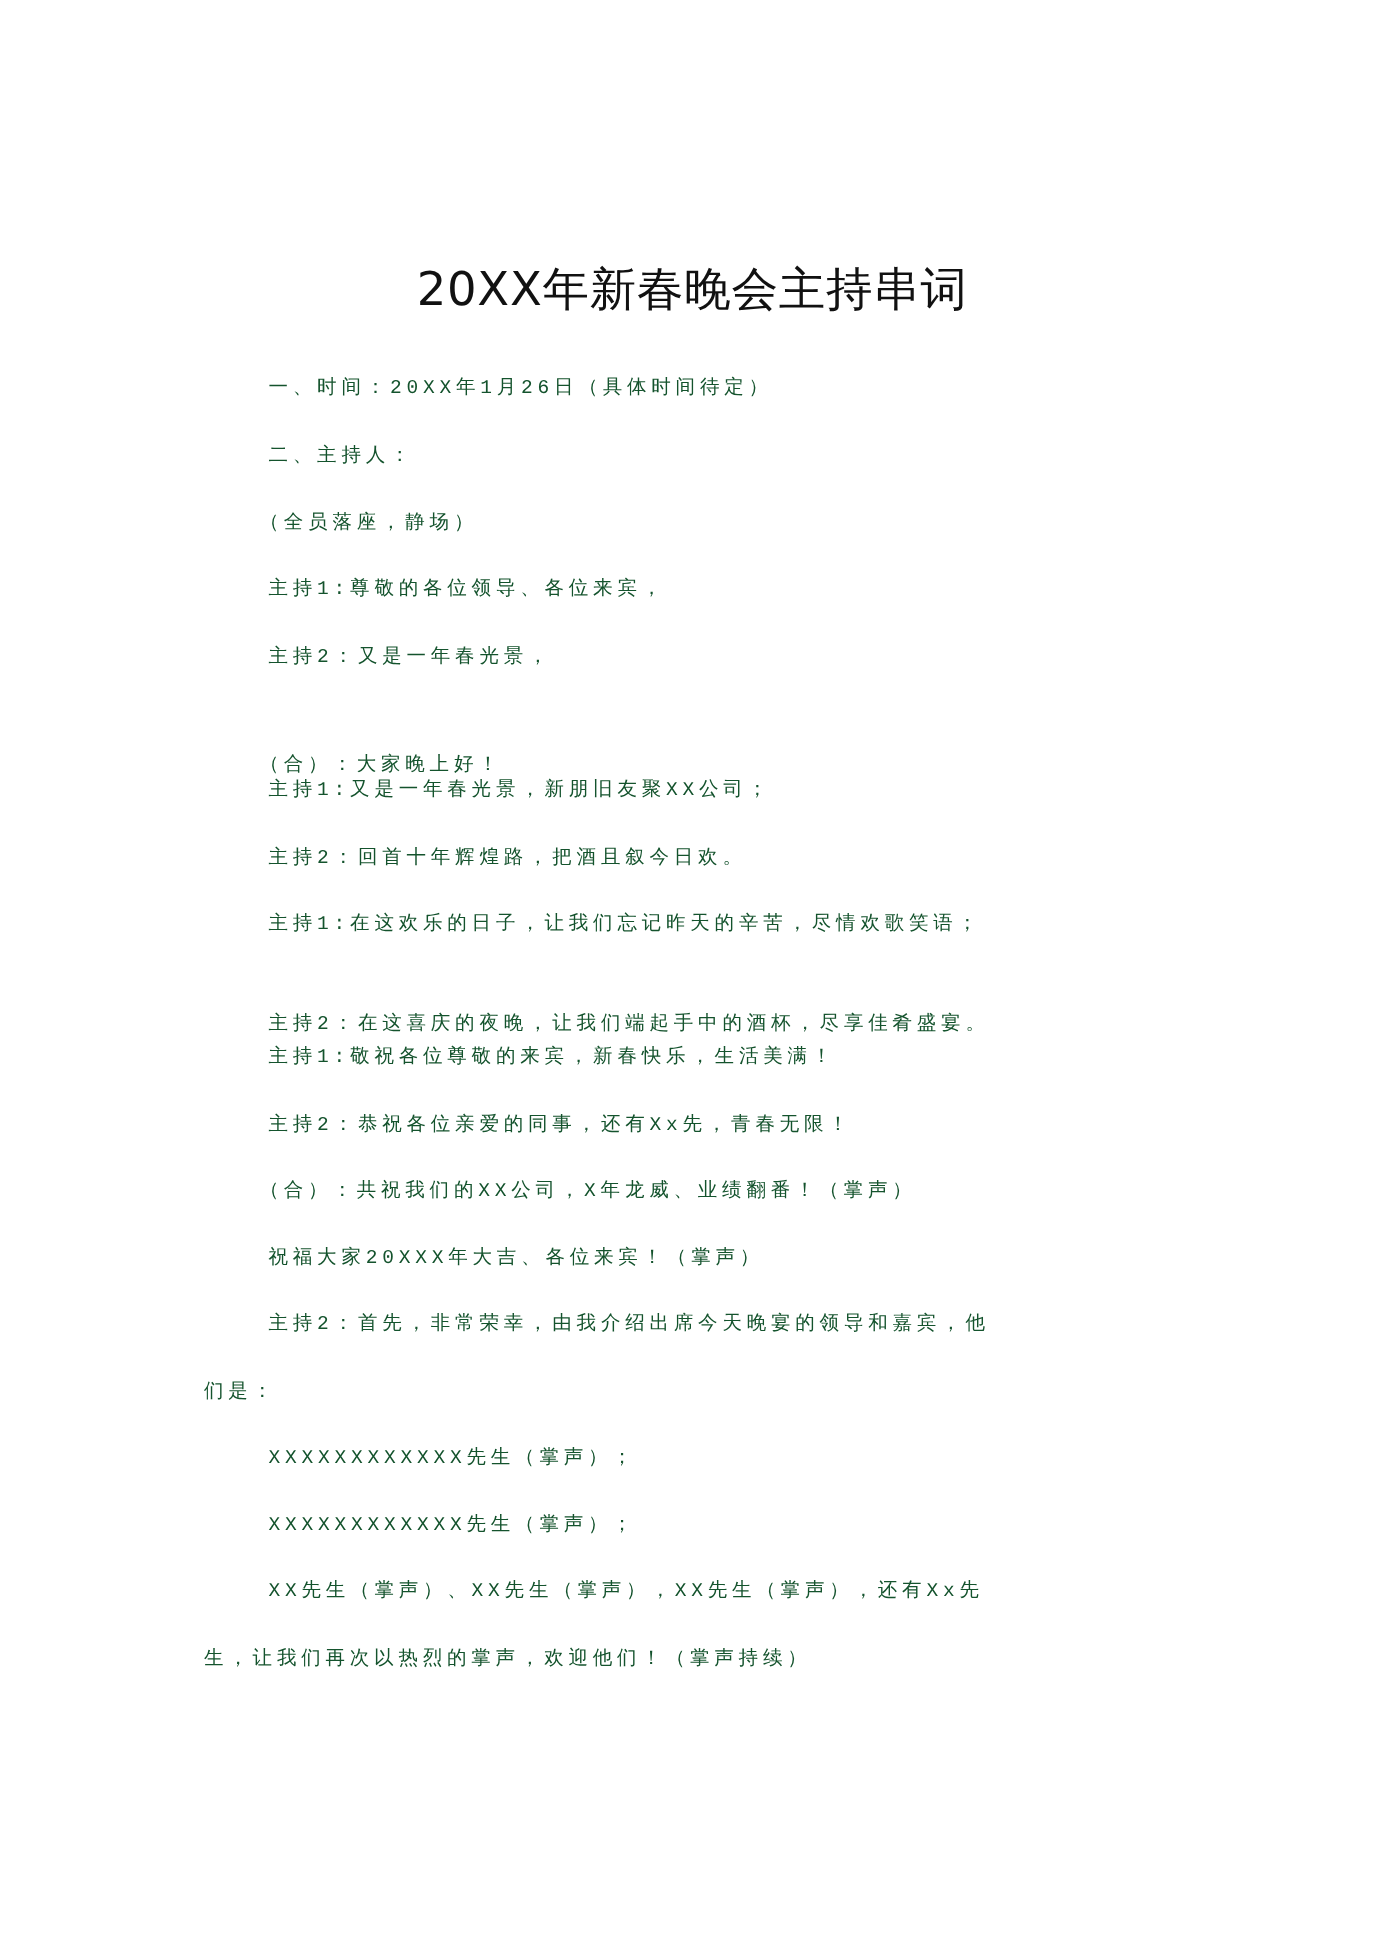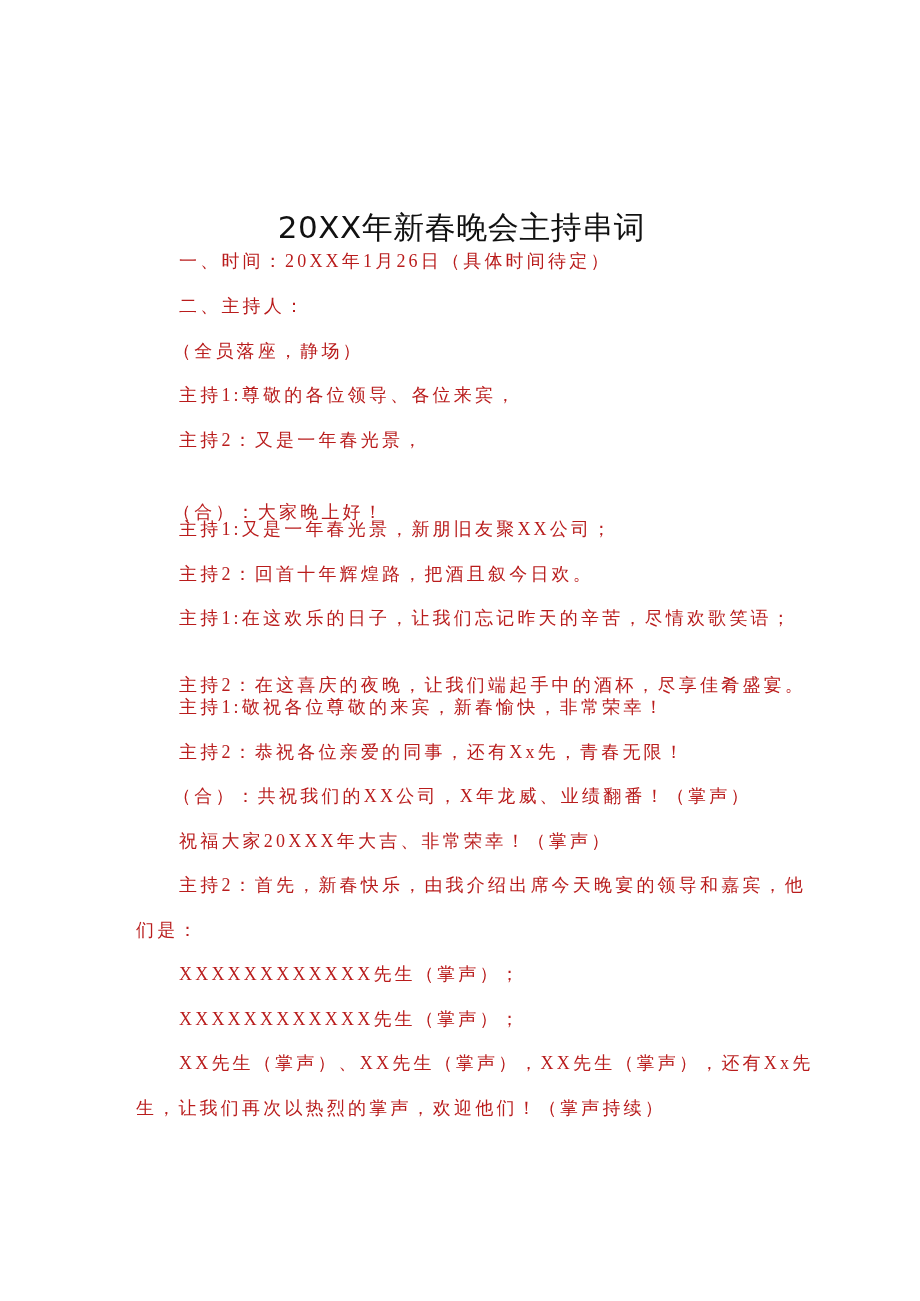--- a/index.html
+++ b/index.html
@@ -1,48 +1,48 @@
 <!DOCTYPE html>
 <html><head>
   <meta charset="utf-8">
   <style>
     html, body { margin: 0; padding: 0; background: #ffffff; }
     body { width: 920px; height: 1301px; position: relative; overflow: hidden; color: #111; }
     .title {
       position: absolute; left: 3px; right: 0; top: 172px; text-align: center;
       font-family: "DejaVu Sans", "Liberation Sans", sans-serif;
-      font-size: 31px; letter-spacing: 0.5px; color: #111; margin-top: 35px;
+      font-size: 31px; letter-spacing: 0.5px; color: #111;
     }
     .line {
       position: absolute; left: 179px; white-space: nowrap;
-      font-family: Liberation Serif, serif;
-      font-size: 18px; letter-spacing: 3.2px; color: #b91c1c;
+      font-family: Liberation Mono, monospace;
+      font-size: 13px; letter-spacing: 3.2px; color: #14532d;
     }
     .line.wrap { left: 136px; }
     .line.paren { left: 173px; }
   </style>
 </head>
 <body>
 
 <div>
   <div class="title">20XX年新春晚会主持串词</div>
 
   <div class="line" style="top:249px">一、时间：20XX年1月26日（具体时间待定）</div>
   <div class="line" style="top:294px">二、主持人：</div>
   <div class="line paren" style="top:339px">（全员落座，静场）</div>
   <div class="line" style="top:383px">主持1:尊敬的各位领导、各位来宾，</div>
   <div class="line" style="top:428px">主持2：又是一年春光景，</div>
   <div class="line paren" style="top:500px">（合）：大家晚上好！</div>
   <div class="line" style="top:517px">主持1:又是一年春光景，新朋旧友聚XX公司；</div>
   <div class="line" style="top:562px">主持2：回首十年辉煌路，把酒且叙今日欢。</div>
   <div class="line" style="top:606px">主持1:在这欢乐的日子，让我们忘记昨天的辛苦，尽情欢歌笑语；</div>
   <div class="line" style="top:673px">主持2：在这喜庆的夜晚，让我们端起手中的酒杯，尽享佳肴盛宴。</div>
-  <div class="line" style="top:695px">主持1:敬祝各位尊敬的来宾，新春愉快，非常荣幸！</div>
+  <div class="line" style="top:695px">主持1:敬祝各位尊敬的来宾，新春快乐，生活美满！</div>
   <div class="line" style="top:740px">主持2：恭祝各位亲爱的同事，还有Xx先，青春无限！</div>
   <div class="line paren" style="top:784px">（合）：共祝我们的XX公司，X年龙威、业绩翻番！（掌声）</div>
-  <div class="line" style="top:829px">祝福大家20XXX年大吉、非常荣幸！（掌声）</div>
-  <div class="line" style="top:873px">主持2：首先，新春快乐，由我介绍出席今天晚宴的领导和嘉宾，他</div>
+  <div class="line" style="top:829px">祝福大家20XXX年大吉、各位来宾！（掌声）</div>
+  <div class="line" style="top:873px">主持2：首先，非常荣幸，由我介绍出席今天晚宴的领导和嘉宾，他</div>
   <div class="line wrap" style="top:918px">们是：</div>
   <div class="line" style="top:962px">XXXXXXXXXXXX先生（掌声）；</div>
   <div class="line" style="top:1007px">XXXXXXXXXXXX先生（掌声）；</div>
   <div class="line" style="top:1051px">XX先生（掌声）、XX先生（掌声），XX先生（掌声），还有Xx先</div>
   <div class="line wrap" style="top:1096px">生，让我们再次以热烈的掌声，欢迎他们！（掌声持续）</div>
 </div>
 
 </body></html>

